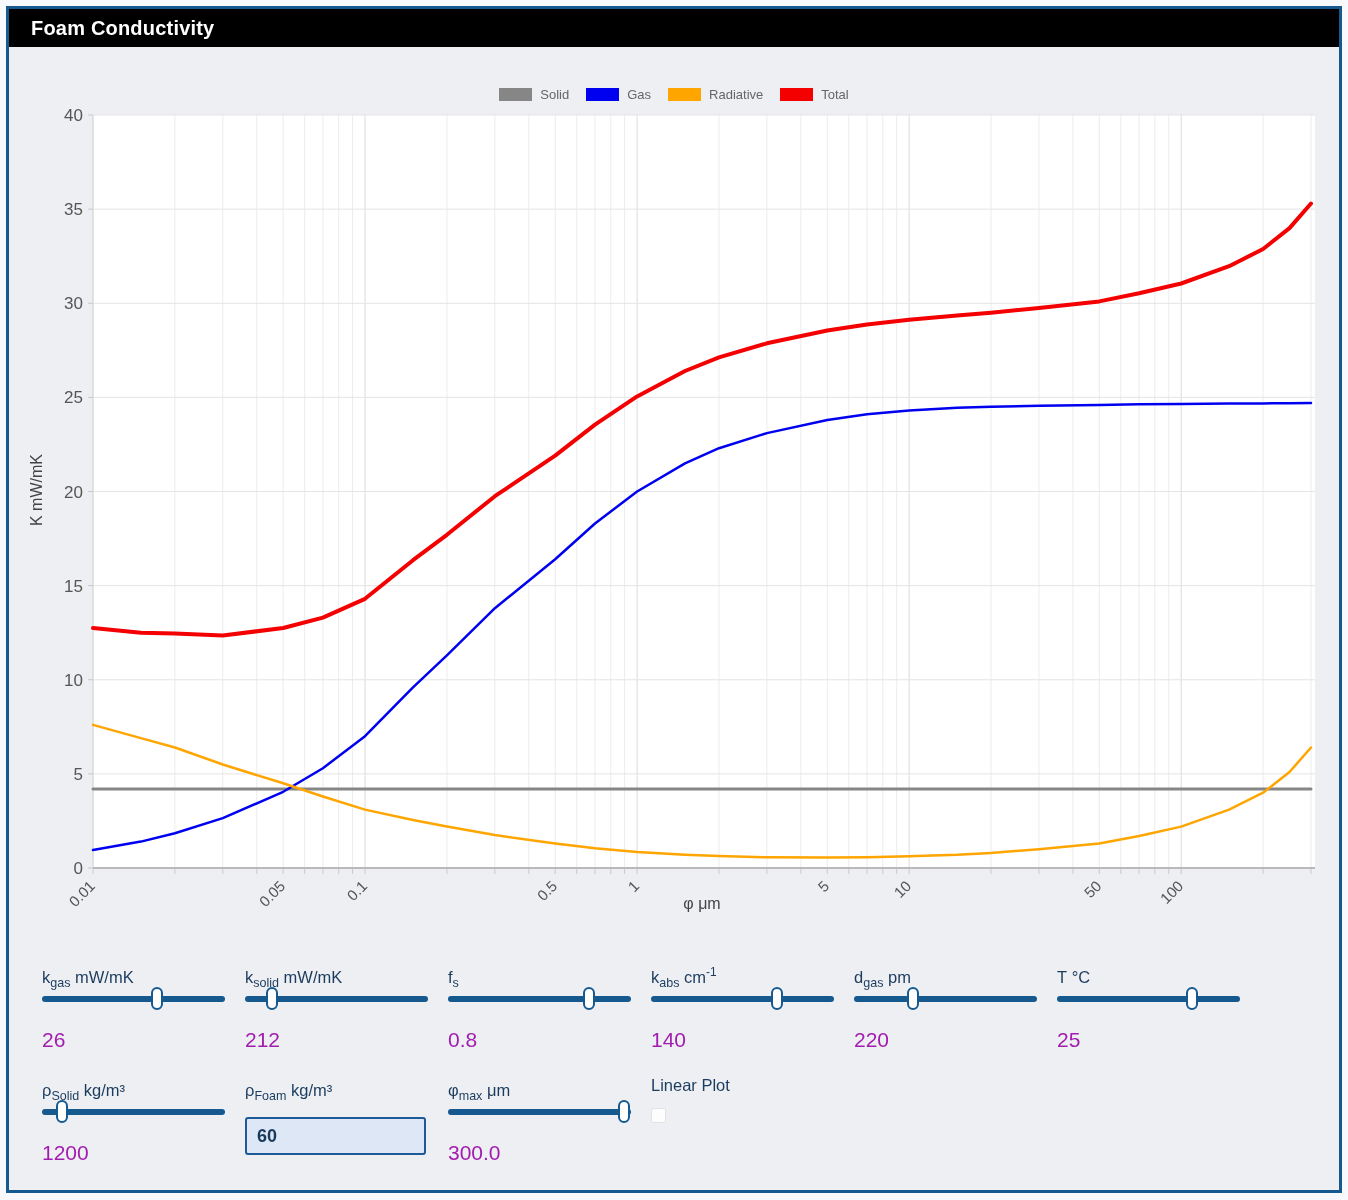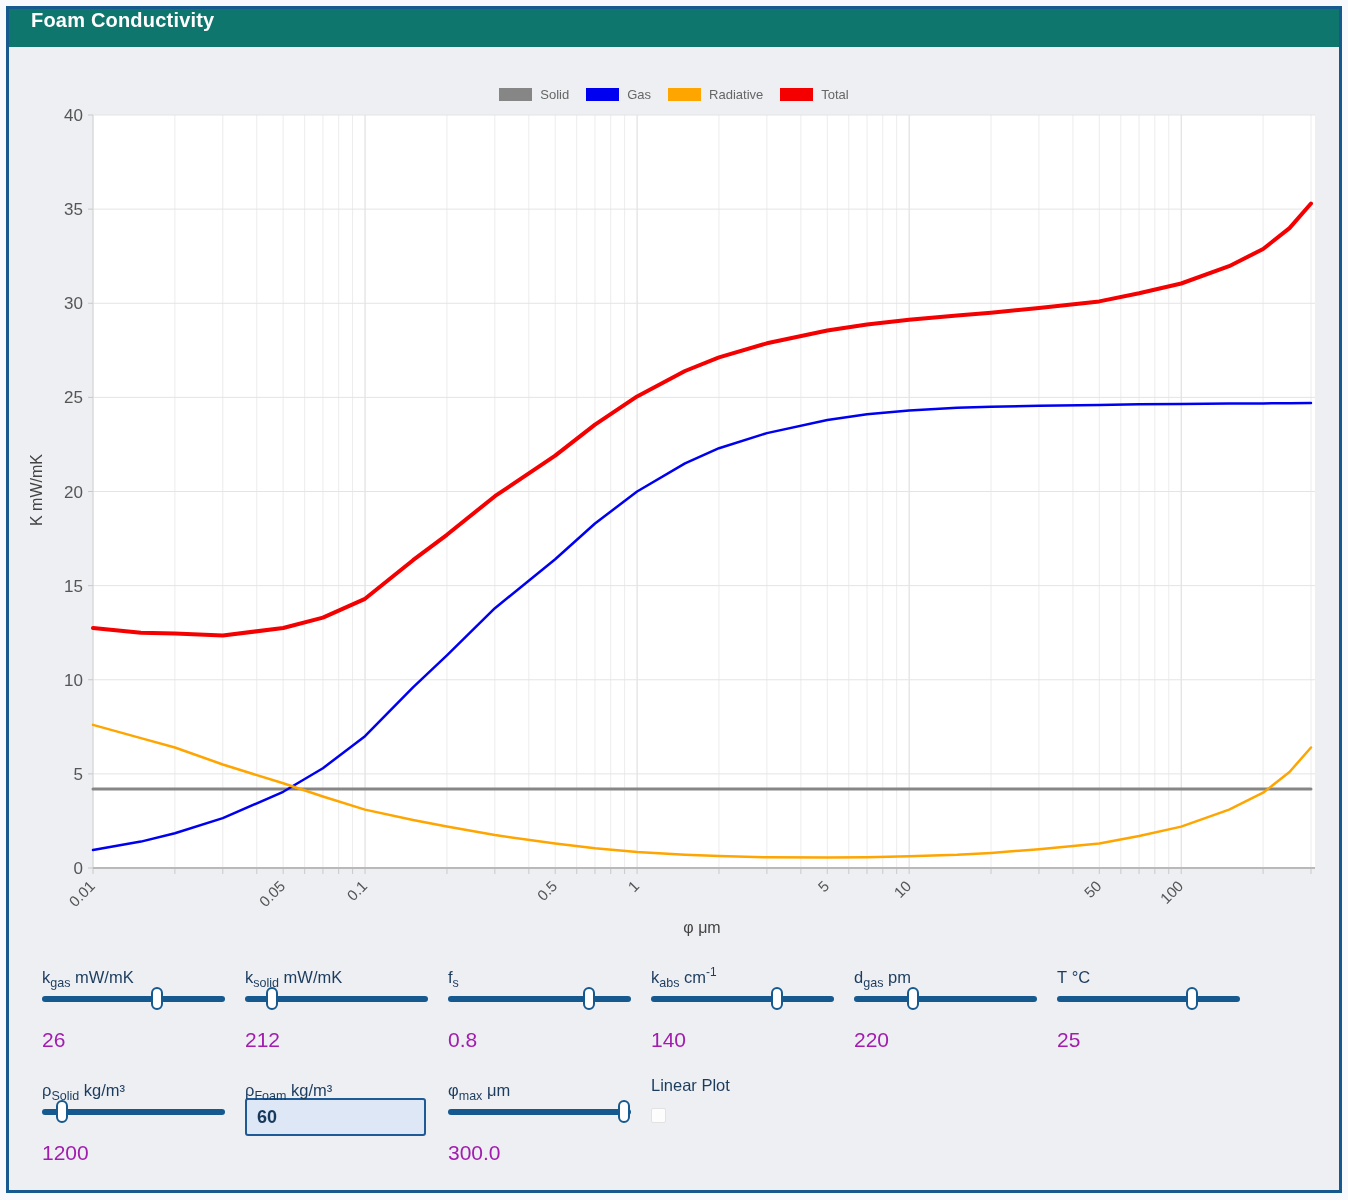--- a/index.html
+++ b/index.html
@@ -1,50 +1,50 @@
 <!DOCTYPE html>
 <html><head>
 <meta charset="utf-8">
 <style>
   * { margin:0; padding:0; box-sizing:border-box; }
   html,body { width:1348px; height:1200px; background:#f7f9fc; font-family:"Liberation Sans", sans-serif; }
 
   .frame { position:absolute; left:6px; top:6px; width:1336px; height:1187px;
            border:3px solid #15598f; background:#edeff3; overflow:hidden; }
 
-  .titlebar { height:38px; background:#0f766e; display:flex; }
+  .titlebar { height:38px; background:#000000; display:flex; align-items:center; }
   .titlebar .title { color:#ffffff; font-size:20px; font-weight:bold; padding-left:22px; letter-spacing:.2px; }
 
   .chart-region { position:relative; width:1330px; height:912px; }
   .chart-region svg { position:absolute; left:0; top:0; }
 
   .legend { position:absolute; top:40px; left:0; width:1330px; display:flex; justify-content:center;
             align-items:center; gap:17px; z-index:3; }
   .legend-item { display:flex; align-items:center; gap:8px; cursor:pointer; }
   .legend-swatch { width:33px; height:13px; display:inline-block; }
   .legend-label { font-size:13px; color:#666666; }
 
-  .xtitle { position:absolute; left:593px; top:872px; width:200px; text-align:center;
+  .xtitle { position:absolute; left:593px; top:848px; width:200px; text-align:center;
             font-size:16px; color:#444444; }
   .ytitle { position:absolute; left:-52px; top:434px; width:160px; text-align:center;
             font-size:16px; color:#444444; transform:rotate(-90deg); }
 
   .controls { display:grid; grid-template-columns:repeat(6,183px); column-gap:35px; row-gap:30px;
               margin-left:33px;gap:20px; }
   .cell { width:183px; }
   .clabel { font-size:16.5px; color:#1c3c5e; height:26px; line-height:26px; white-space:nowrap; }
   .clabel sub { font-size:0.76em; }
   .clabel sup { font-size:0.72em; }
   .slider { position:relative; height:26px; margin-top:1px; cursor:pointer; }
   .track { position:absolute; left:0; right:0; top:10px; height:6px; background:#15598f; border-radius:3px; }
   .thumb { position:absolute; top:1px; width:12px; height:23px; background:#ffffff;
            border:2px solid #15598f; border-radius:7px; }
   .cvalue { font-size:21px; color:#a21caf; margin-top:16px; }
 
-  .foam-input { display:block; width:181px; height:38px; margin-top:0; border:2px solid #1d5a96;
+  .foam-input { display:block; width:181px; height:38px; margin-top:19px; border:2px solid #1d5a96;
                 background:#dde7f6; border-radius:3px; font-family:"Liberation Sans",sans-serif;
                 font-size:18px; font-weight:bold; color:#173a5c; padding:12px 10px; }
   .checkbox { width:15px; height:15px; background:#fdfdfd; border:1px solid #e2e2e2;
               border-radius:2px; margin-top:10px; cursor:pointer; }
 
   .xtick-text { font-size:15px; fill:#555555; }
   .ytick-text { font-size:17px; fill:#555555; }
 </style>
 </head>
 <body>

